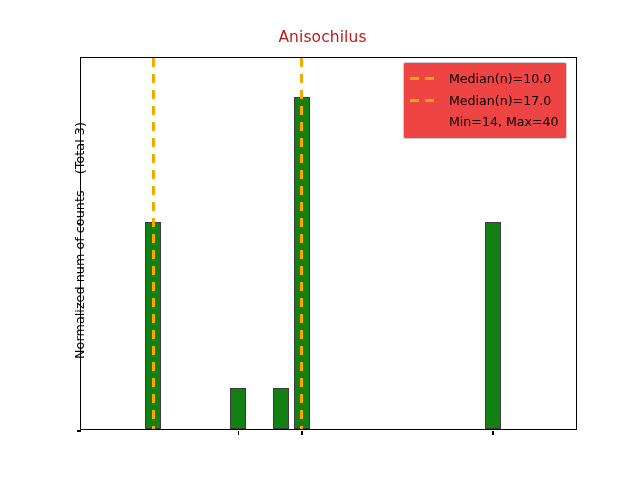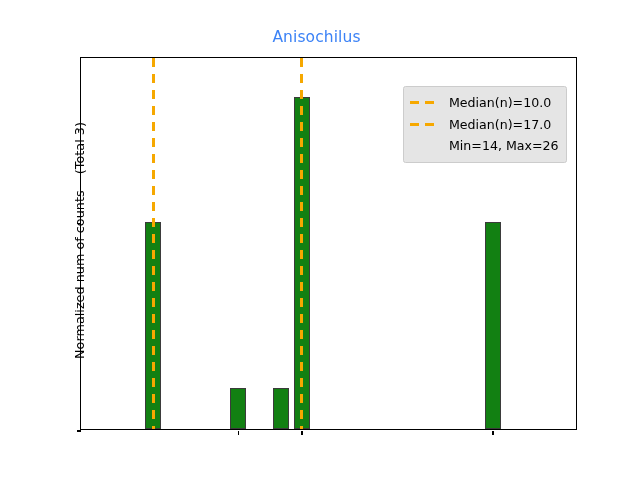--- a/index.html
+++ b/index.html
@@ -7,23 +7,23 @@
     width:640px;height:480px;
     background:#ffffff;
     font-family:"DejaVu Sans", sans-serif;
     overflow:hidden;
     position:relative;
   }
   #figure{position:absolute;left:0;top:0;width:640px;height:480px;background:#ffffff;}
 
   
   #chart-title{
-    position:absolute;left:68px;top:28px;width:497px;
+    position:absolute;left:74px;top:28px;width:497px;
     text-align:center;
-    font-size:15.5px;color:#3b82f6;
+    font-size:15.5px;color:#b91c1c;
     letter-spacing:0.1px;
     white-space:nowrap;
   }
 
   
   #axes{
     position:absolute;left:80px;top:57px;
     width:497px;height:373px;
     border:1.25px solid #000000;
     box-sizing:border-box;
@@ -62,26 +62,25 @@
     white-space:pre;
   }
   .xtick-mark{
     position:absolute;top:373px;width:1.25px;height:4.2px;background:#000000;
   }
 
   
   #legend{
     position:absolute;
     left:322px;top:4px;
-    background:#e5e5e5;
+    background:#ef4444;
     border:0.9px solid #cccccc;
     border-radius:2.5px;
     padding:5px 7px 5px 6px;
     box-sizing:border-box;
-    margin-top:24px;
   }
   .legend-row{
     display:flex;align-items:center;
     height:21.5px;
   }
   .legend-swatch{
     width:30px;height:3.4px;margin-right:9px;flex:0 0 auto;
     background:repeating-linear-gradient(
       to right,
       #f6a800 0px, #f6a800 9px,
@@ -114,21 +113,21 @@
         <div class="legend-row">
           <div class="legend-swatch"></div>
           <div class="legend-text">Median(n)=10.0</div>
         </div>
         <div class="legend-row">
           <div class="legend-swatch"></div>
           <div class="legend-text">Median(n)=17.0</div>
         </div>
         <div class="legend-row">
           <div class="legend-swatch blank"></div>
-          <div class="legend-text">Min=14, Max=26</div>
+          <div class="legend-text">Min=14, Max=40</div>
         </div>
       </div>
   <div class="ytick-mark" style="top: 372.4px;"></div>
       <div class="ytick-mark" style="top: 165.178px;"></div>
       <div class="xtick-mark" style="left: 156.571px;"></div>
       <div class="xtick-mark" style="left: 220.289px;"></div>
       <div class="xtick-mark" style="left: 411.443px;"></div>
     </div>
 </div>
 

